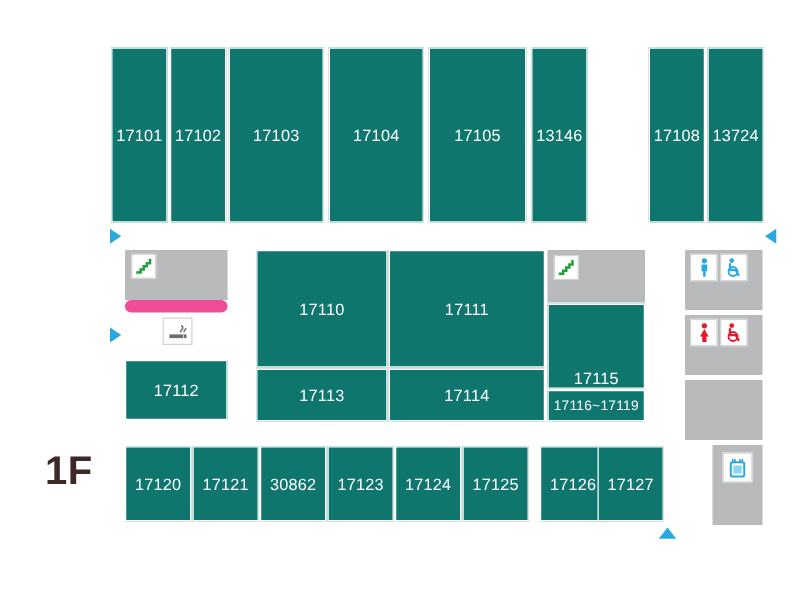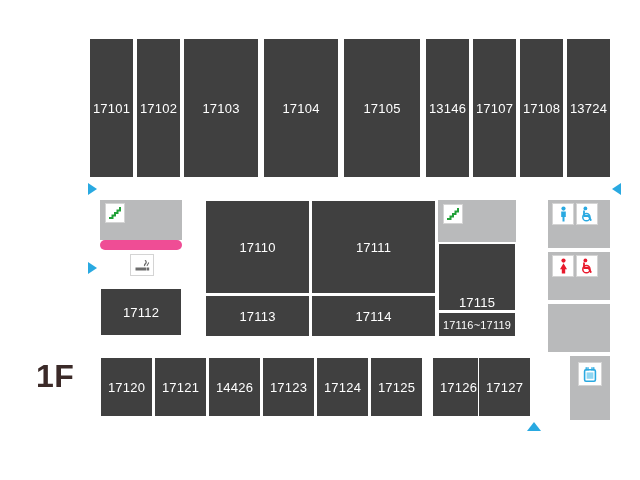--- a/index.html
+++ b/index.html
@@ -16,21 +16,21 @@
   }
   #floorplan {
     position: absolute;
     left: 0; top: 0;
     width: 640px;
     height: 480px;
   }
   
   .room {
     position: absolute;
-    background: #404040;
+    background: #0f766e;
     border: 1px solid #ffffff;
     box-sizing: border-box;
     display: flex;
     align-items: center;
     justify-content: center;
     color: #ffffff;
     font-size: 13px;
     letter-spacing: 0.2px;
     white-space: nowrap;
   }
@@ -111,23 +111,20 @@
   </div>
   <div class="room" style="left:263px; top:38px; width:76px; height:140px;">
     <span>17104</span>
   </div>
   <div class="room" style="left:343px; top:38px; width:78px; height:140px;">
     <span>17105</span>
   </div>
   <div class="room" style="left:425px; top:38px; width:45px; height:140px;">
     <span>13146</span>
   </div>
-  <div class="room" style="left:472px; top:38px; width:45px; height:140px;">
-    <span>17107</span>
-  </div>
   <div class="room" style="left:519px; top:38px; width:45px; height:140px;">
     <span>17108</span>
   </div>
   <div class="room" style="left:566px; top:38px; width:45px; height:140px;">
     <span>13724</span>
   </div>
 
   <div class="arrow arrow-right" style="left:88px; top:183px;"></div>
   <div class="arrow arrow-left" style="left:612px; top:183px;"></div>
   <div class="arrow arrow-right" style="left:88px; top:262px;"></div>
@@ -225,21 +222,21 @@
 
   <div id="floor-label">1F</div>
 
   <div class="room" style="left:100px; top:357px; width:53px; height:60px;">
     <span>17120</span>
   </div>
   <div class="room" style="left:154px; top:357px; width:53px; height:60px;">
     <span>17121</span>
   </div>
   <div class="room" style="left:208px; top:357px; width:53px; height:60px;">
-    <span>14426</span>
+    <span>30862</span>
   </div>
   <div class="room" style="left:262px; top:357px; width:53px; height:60px;">
     <span>17123</span>
   </div>
   <div class="room" style="left:316px; top:357px; width:53px; height:60px;">
     <span>17124</span>
   </div>
   <div class="room" style="left:370px; top:357px; width:53px; height:60px;">
     <span>17125</span>
   </div>

